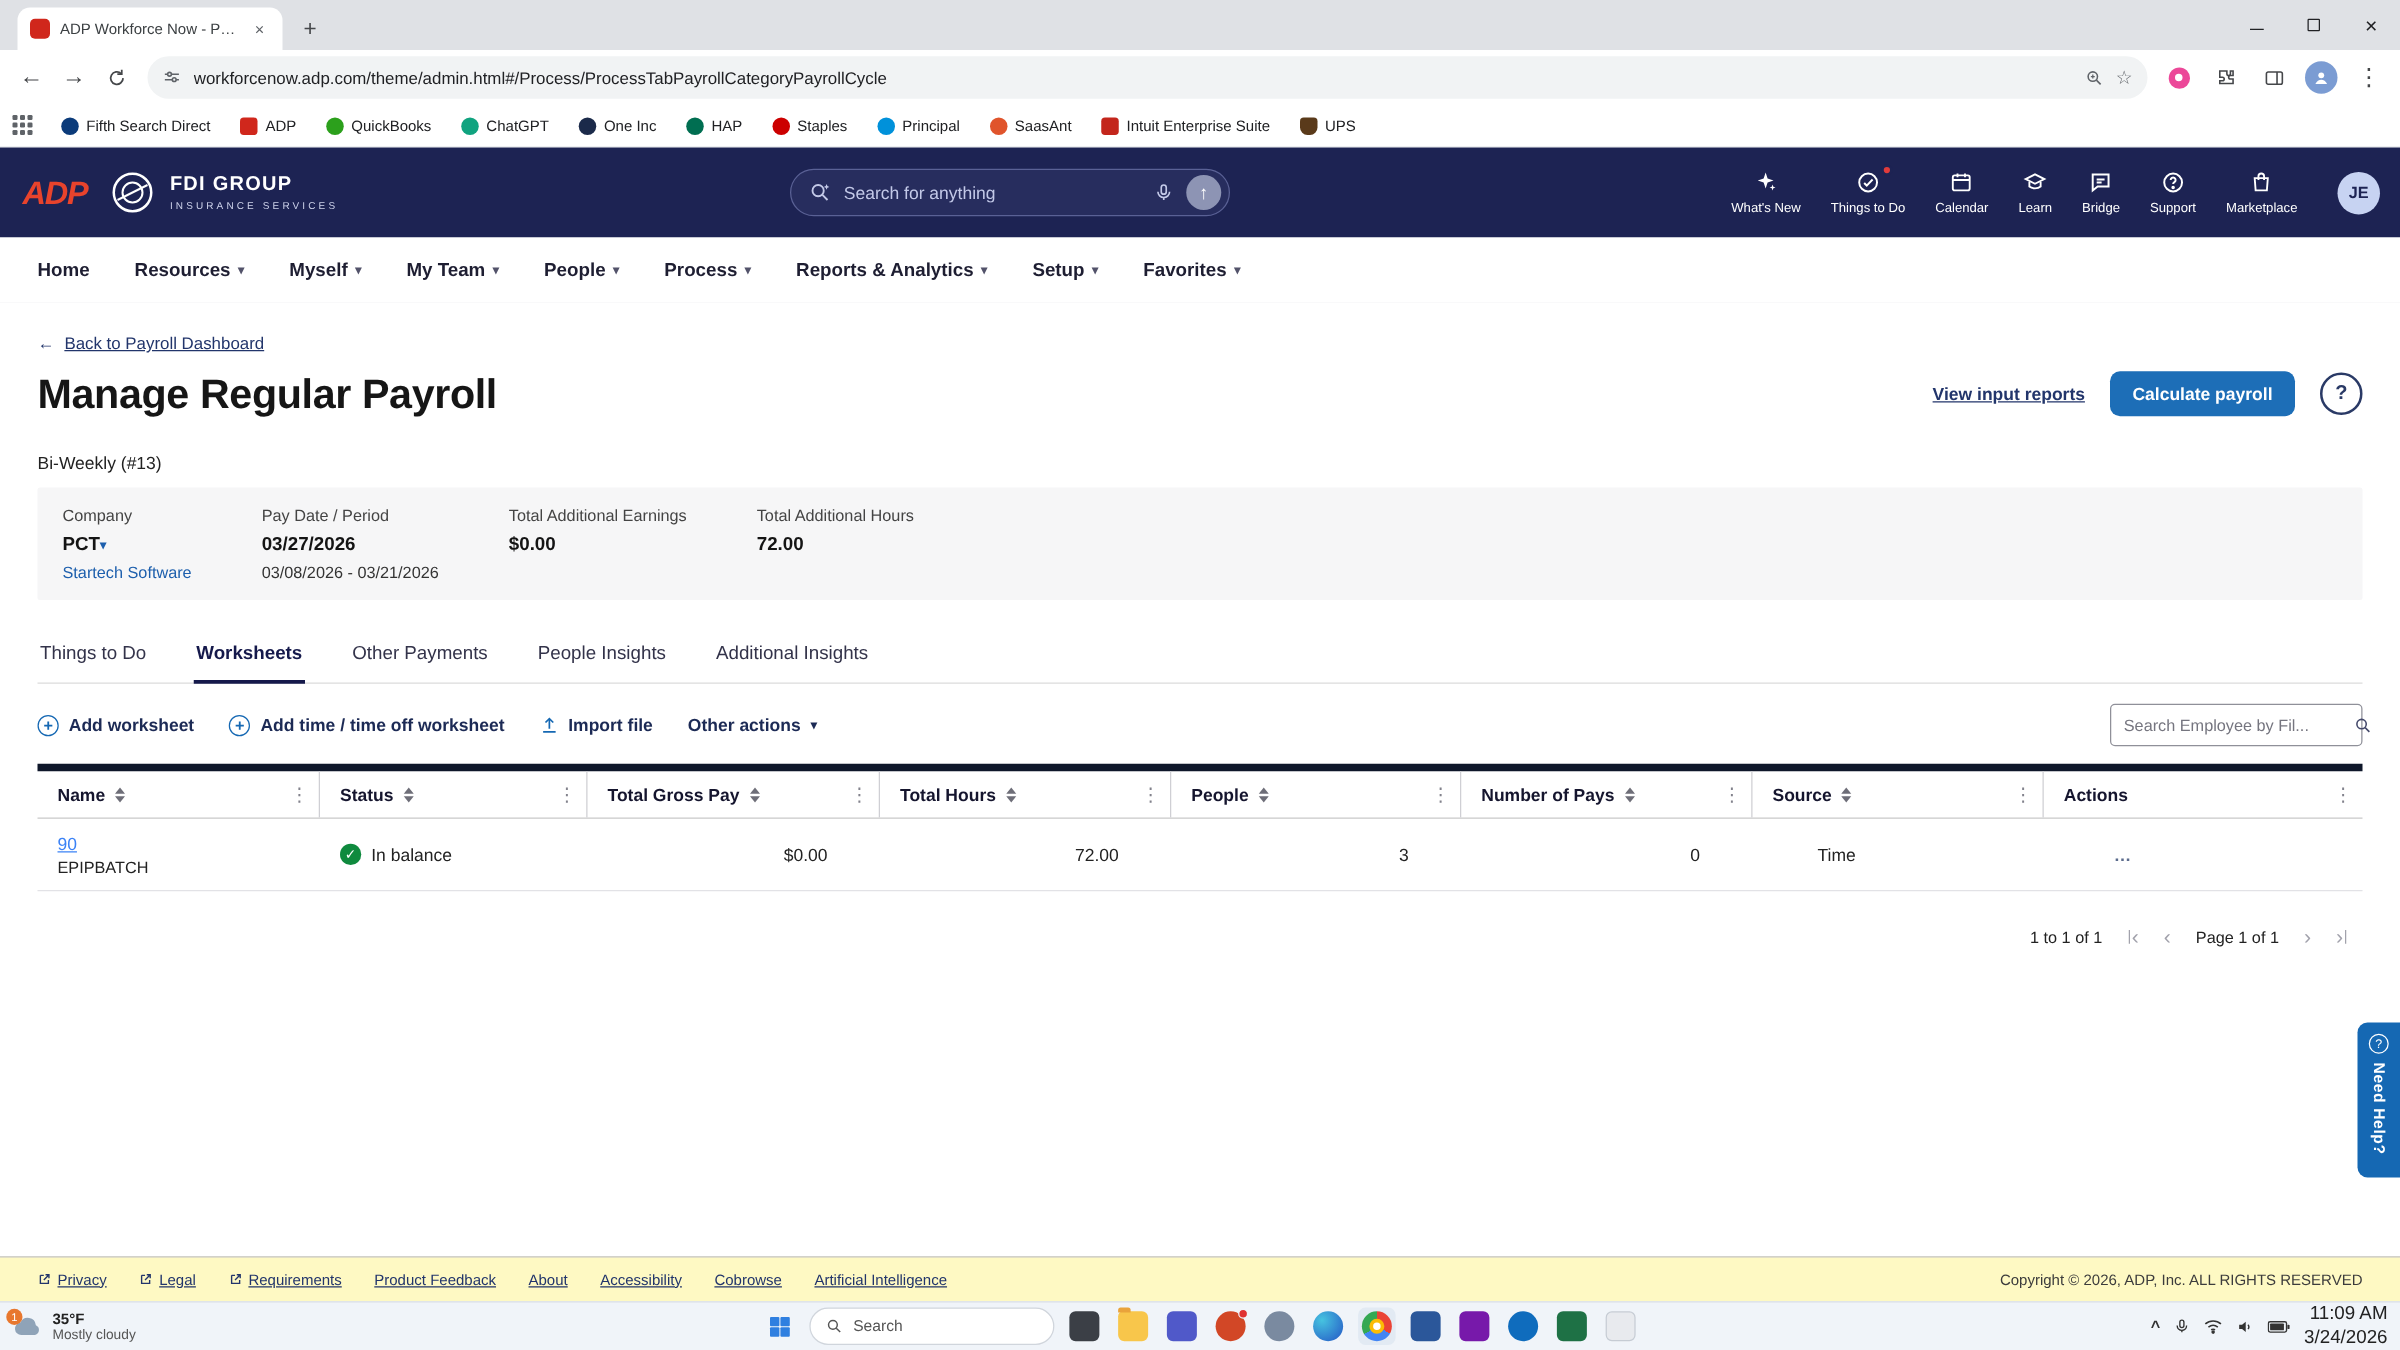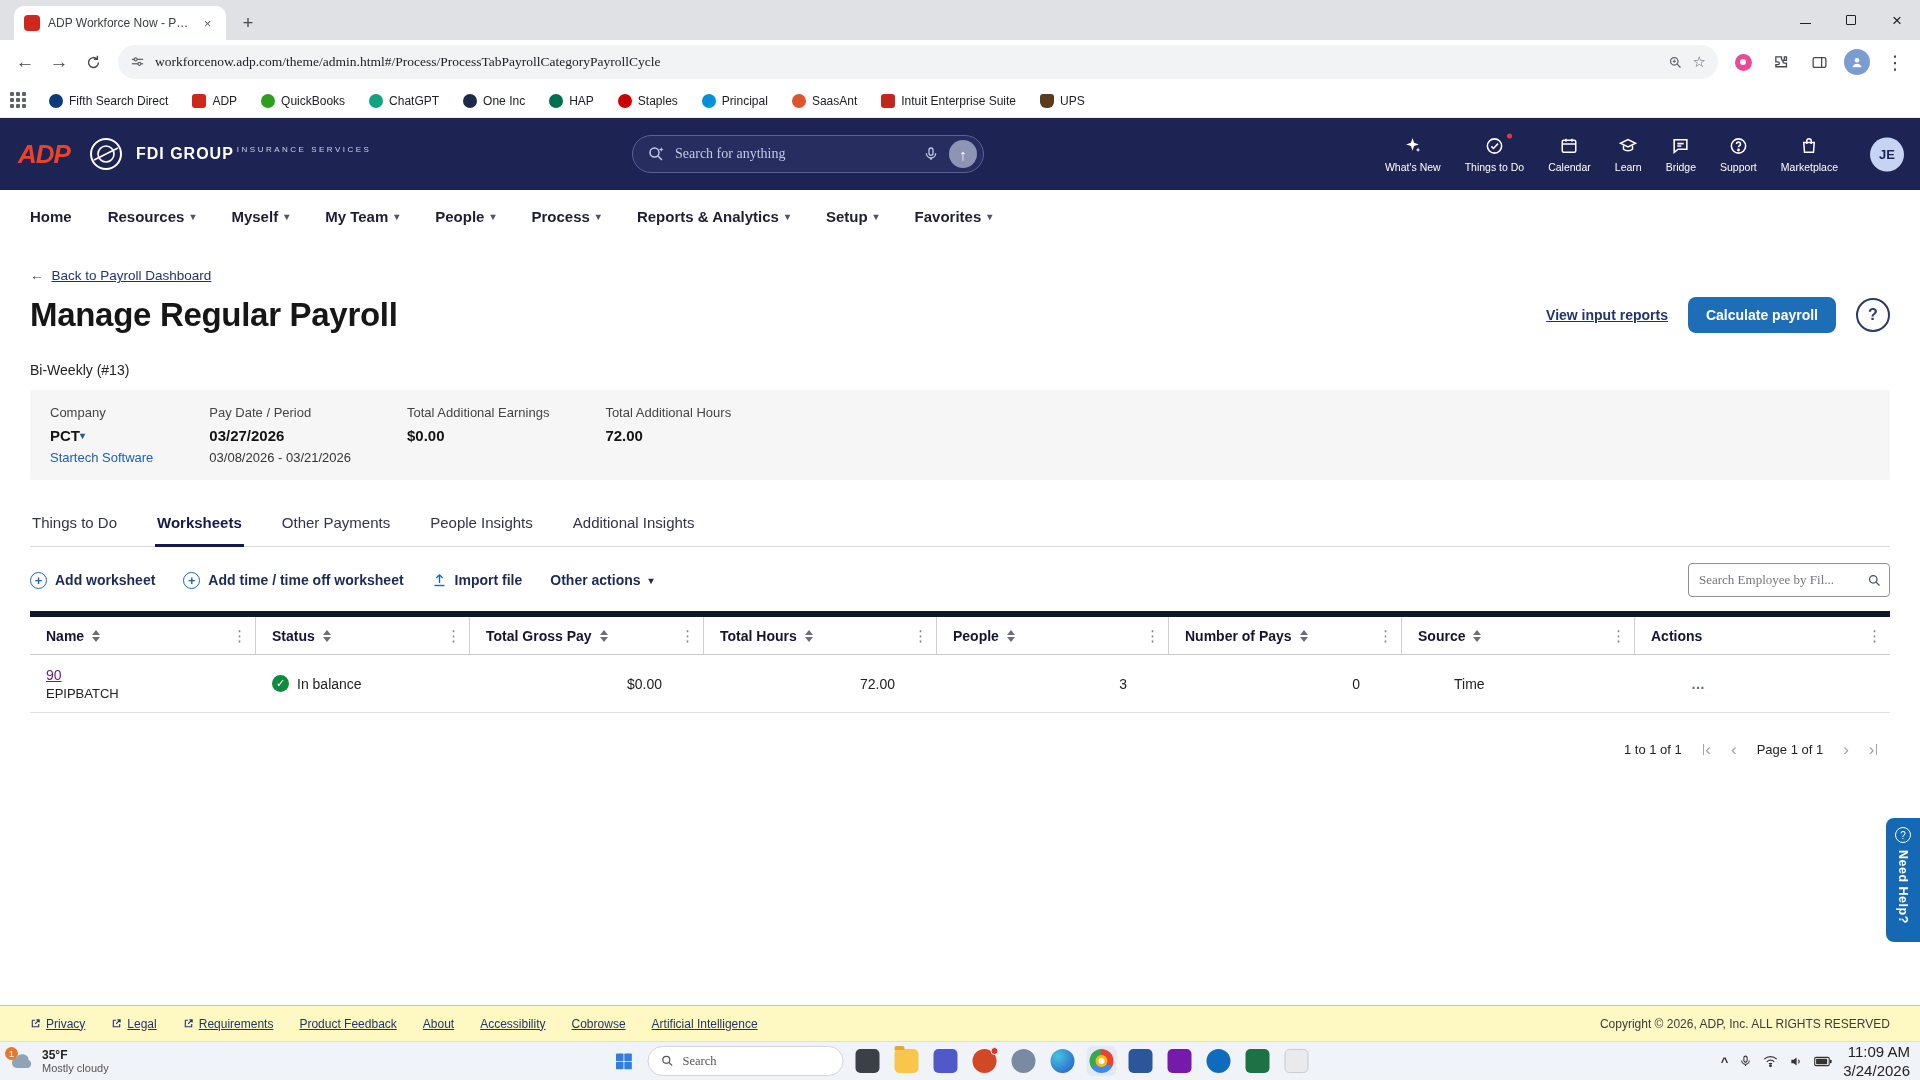--- a/index.html
+++ b/index.html
@@ -1,18 +1,18 @@
 <!DOCTYPE html>
 <html><head>
 <meta charset="utf-8">
 <style>
   *{box-sizing:border-box;margin:0;padding:0;font-family:"Liberation Sans",sans-serif}
   body{background:#444}
   #screen{position:relative;width:1920px;height:1080px;background:#fff;overflow:hidden}
-  input{border:none;outline:none;background:transparent;font-family:Liberation Serif, serif}
+  input{border:none;outline:none;background:transparent;font-family:Liberation Sans, sans-serif}
   svg{display:block}
 
   
   .tabstrip{position:absolute;top:0;left:0;right:0;height:40px;background:#dfe1e5;display:flex;align-items:flex-end}
   .btab{margin-left:14px;width:212px;height:34px;background:#fff;border-radius:10px 10px 0 0;display:flex;align-items:center;padding:0 10px;gap:8px}
   .tab-fav{width:16px;height:16px;border-radius:4px;background:#d0271c;flex:none}
   .tab-title{font-size:12px;color:#3c4043;white-space:nowrap;overflow:hidden;text-overflow:ellipsis;flex:1}
   .tab-close{width:17px;height:17px;border-radius:50%;display:flex;align-items:center;justify-content:center;color:#5f6368;font-size:13px;flex:none}
   .newtab{width:28px;height:28px;margin:0 0 3px 8px;display:flex;align-items:center;justify-content:center;color:#45474a;font-size:18px;border-radius:50%}
   .wincontrols{position:absolute;right:0;top:0;height:40px;display:flex}
@@ -41,21 +41,21 @@
   .fv{width:14px;height:14px;border-radius:50%;flex:none}
   .fv-53{background:#0b3b7a}.fv-adp{background:#d0271c;border-radius:3px}.fv-qb{background:#2ca01c}
   .fv-gpt{background:#10a37f}.fv-one{background:#1b2a4a}.fv-hap{background:#006e51}
   .fv-stp{background:#cc0000}.fv-pri{background:#0091da}.fv-saa{background:#e0542c}
   .fv-int{background:#c3261c;border-radius:3px}.fv-ups{background:#5a3a1a;border-radius:3px 3px 6px 6px}
 
   
   .adphdr{position:absolute;top:118px;left:0;right:0;height:72px;background:#1d2353;display:flex;align-items:center;color:#fff}
   .adp-logo{font-size:26px;font-weight:800;font-style:italic;color:#e8432c;margin:0 18px 0 18px;letter-spacing:-1px}
   .emblem{margin-right:12px;flex:none}
-  .brandbox{display:flex;flex-direction:row;gap:3px}
+  .brandbox{display:flex;flex-direction:column;gap:3px}
   .brand{font-size:16px;font-weight:700;letter-spacing:1px}
   .brandtag{font-size:8px;letter-spacing:2.5px;color:#cdd2ea}
   .hdr-search{position:absolute;left:632px;top:50%;transform:translateY(-50%);width:352px;height:38px;border-radius:19px;background:#272d5e;border:1px solid #5a6195;display:flex;align-items:center;padding:0 6px 0 14px;gap:10px}
   .hdr-search input{flex:1;font-size:14px;color:#fff}
   .hdr-search input::placeholder{color:#c3c9e8}
   .go-btn{width:28px;height:28px;border-radius:50%;background:#8d94b4;display:flex;align-items:center;justify-content:center;color:#fff;font-size:15px;flex:none}
   .hdr-right{position:absolute;right:16px;top:50%;transform:translateY(-50%);display:flex;align-items:center;gap:24px}
   .hdr-item{display:flex;flex-direction:column;align-items:center;gap:5px;color:#fff;font-size:10.5px;position:relative;white-space:nowrap}
   .hicon{height:20px;display:flex;align-items:center;color:#fff}
   .badge-dot{position:absolute;top:-4px;right:10px;width:9px;height:9px;background:#e13b3b;border-radius:50%;border:2px solid #1d2353}
@@ -100,21 +100,21 @@
   .thead{margin-top:14px;border-top:6px solid #0f172a;border-bottom:1px solid #c9c9c9}
   .th{display:flex;align-items:center;height:37px;padding:0 8px 0 16px;font-size:14px;font-weight:700;color:#15152e;border-right:1px solid #cfcfd4}
   .th.last{border-right:none}
   .sort{display:inline-flex;flex-direction:column;gap:2px;margin-left:8px}
   .sort i{width:0;height:0;border-left:4px solid transparent;border-right:4px solid transparent}
   .sort .up{border-bottom:5px solid #6e6e78}
   .sort .dn{border-top:5px solid #6e6e78}
   .kebab{margin-left:auto;color:#82828c;font-size:15px;font-weight:400}
   .trow{border-bottom:1px solid #e2e2e6;align-items:center;min-height:58px}
   .td{font-size:14px;color:#222;padding:0 8px 0 16px}
-  .td a{color:#701a75;text-decoration:underline;font-size:14px}
+  .td a{color:#3b82f6;text-decoration:underline;font-size:14px}
   .batch{font-size:13px;color:#222;margin-top:3px}
   .statuscell{display:flex;align-items:center}
   .okc{width:17px;height:17px;border-radius:50%;background:#0f8a3e;color:#fff;font-size:11px;display:flex;align-items:center;justify-content:center;margin-right:8px;flex:none}
   .num{text-align:right;padding-right:42px}
   .srccell{padding-left:52px}
   .actcell{padding-left:56px;color:#5b6b8c;font-weight:700;letter-spacing:2px}
 
   .pager{display:flex;justify-content:flex-end;align-items:center;gap:20px;margin-top:28px;font-size:13px;color:#222;padding-right:12px}
   .pgbtn{display:flex;align-items:center;color:#a2a2ac;font-size:17px;line-height:1}
   .pgbar{width:1.5px;height:11px;background:#a2a2ac;margin:0 1px}

